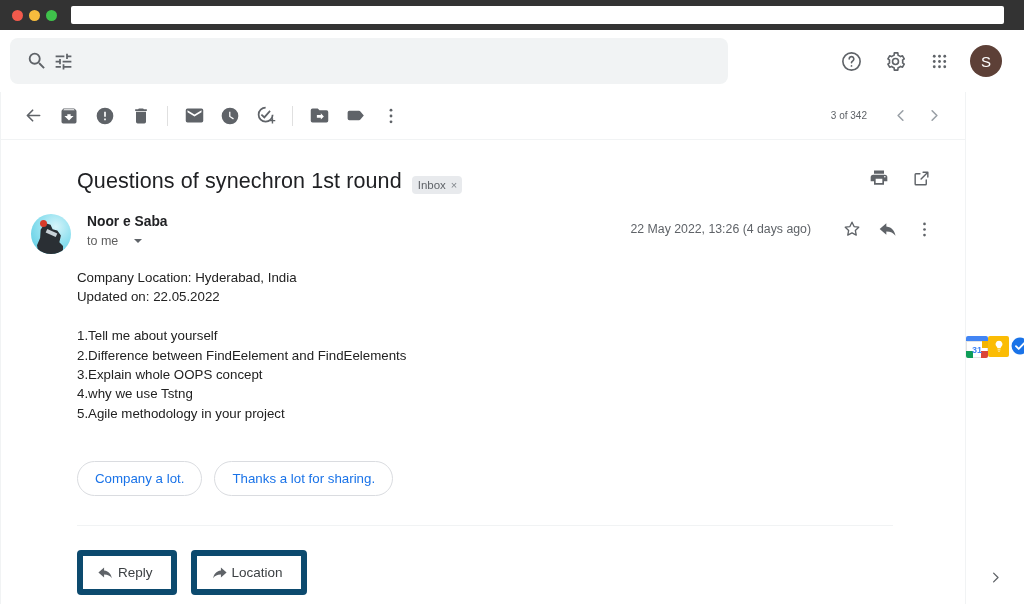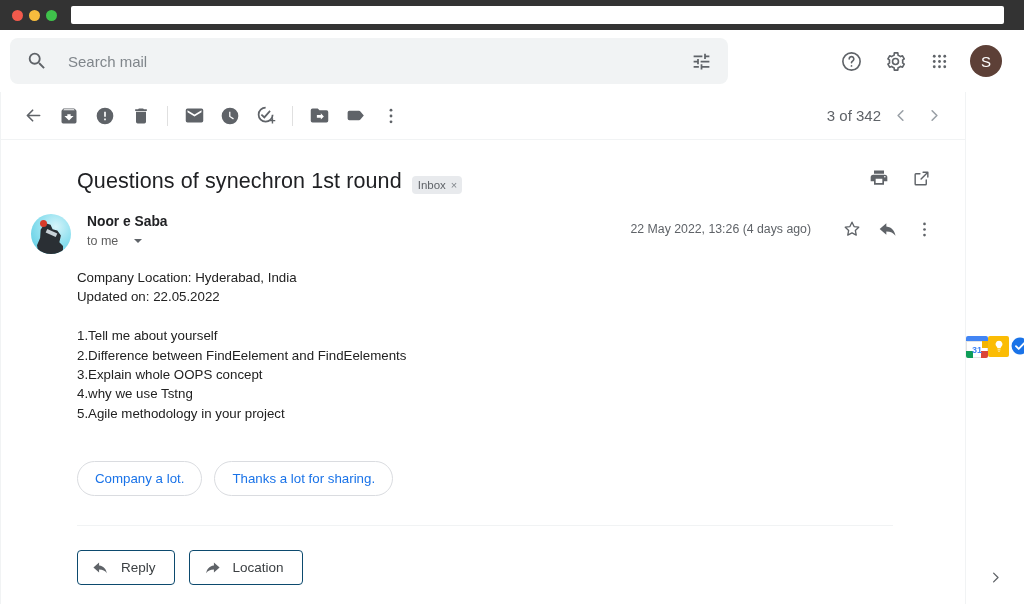--- a/index.html
+++ b/index.html
@@ -79,21 +79,21 @@
     height: 48px; display: flex; align-items: center;
     padding-left: 14px; border-bottom: 1px solid #f1f3f4;
   }
   .tb-btn {
     width: 36px; height: 36px; border-radius: 50%;
     display: flex; align-items: center; justify-content: center;
     color: #5f6368; cursor: pointer;
   }
   .tb-sep { width: 1px; height: 20px; background: #e0e0e0; margin: 0 8px; }
   .tb-right { margin-left: auto; display: flex; align-items: center; padding-right: 14px; }
-  .pager-count { font-size: 15px; color: #5f6368; margin-right: 2px; }
+  .pager-count { font-size: 10px; color: #5f6368; margin-right: 16px; }
   .pager-btn {
     width: 34px; height: 34px; border-radius: 50%;
     display: flex; align-items: center; justify-content: center;
     color: #9aa0a6; cursor: pointer;
   }
 
   
   .subject-row {
     display: flex; align-items: flex-end;
     padding: 22px 14px 12px 76px;
@@ -163,23 +163,23 @@
   .chip {
     border: 1px solid #dadce0; border-radius: 18px;
     padding: 9px 17px; font-size: 13.3px; color: #1a73e8;
     background: #fff; cursor: pointer; white-space: nowrap;
   }
 
   .divider { height: 1px; background: #f1f3f4; margin: 29px 72px 0 76px; }
 
   .reply-row { display: flex; gap: 14px; padding: 24px 14px 0 76px; }
   .rf-btn {
-    border: 1px solid #0c4a6e; border-radius: 4px; background: #fff;
+    border: 6px solid #0c4a6e; border-radius: 4px; background: #fff;
     padding: 8px 18px 8px 14px; font-size: 13.5px; color: #3c4043;
-    display: flex; align-items: center; gap: 12px; cursor: pointer;
+    display: flex; align-items: center; gap: 4px; cursor: pointer;
   }
 
   
   .rail {
     width: 59px; height: 512px; background: #ffffff;
     border-left: 1px solid #f1f3f4;
     display: flex; flex-direction: row; align-items: center;
     padding-top: 22px; position: relative;
   }
   .rail-item {
@@ -223,21 +223,20 @@
   <div class="urlbar"></div>
 </div>
 
 <div class="gm-header">
   <div class="search">
     <span class="search-icon">
       <svg viewBox="0 0 24 24" width="22" height="22" fill="currentColor">
           <path d="M15.5 14h-.79l-.28-.27A6.47 6.47 0 0016 9.5 6.5 6.5 0 109.5 16c1.61 0 3.09-.59 4.23-1.57l.27.28v.79l5 4.99L20.49 19l-4.99-5zm-6 0C7.01 14 5 11.99 5 9.5S7.01 5 9.5 5 14 7.01 14 9.5 11.99 14 9.5 14z"></path>
         </svg>
     </span>
-    <input class="search-input" value="" placeholder="Search mail" style="">
     <span class="tune-btn">
       <svg viewBox="0 0 24 24" width="21" height="21" fill="currentColor">
           <path d="M3 17v2h6v-2H3zM3 5v2h10V5H3zm10 16v-2h8v-2h-8v-2h-2v6h2zM7 9v2H3v2h4v2h2V9H7zm14 4v-2H11v2h10zm-6-4h2V7h4V5h-4V3h-2v6z"></path>
         </svg>
     </span>
   </div>
   <div class="header-right">
     <span class="hdr-ico">
       <svg viewBox="0 0 24 24" width="23" height="23" fill="none" stroke="currentColor" stroke-width="1.7">
           <circle cx="12" cy="12" r="9"></circle>

